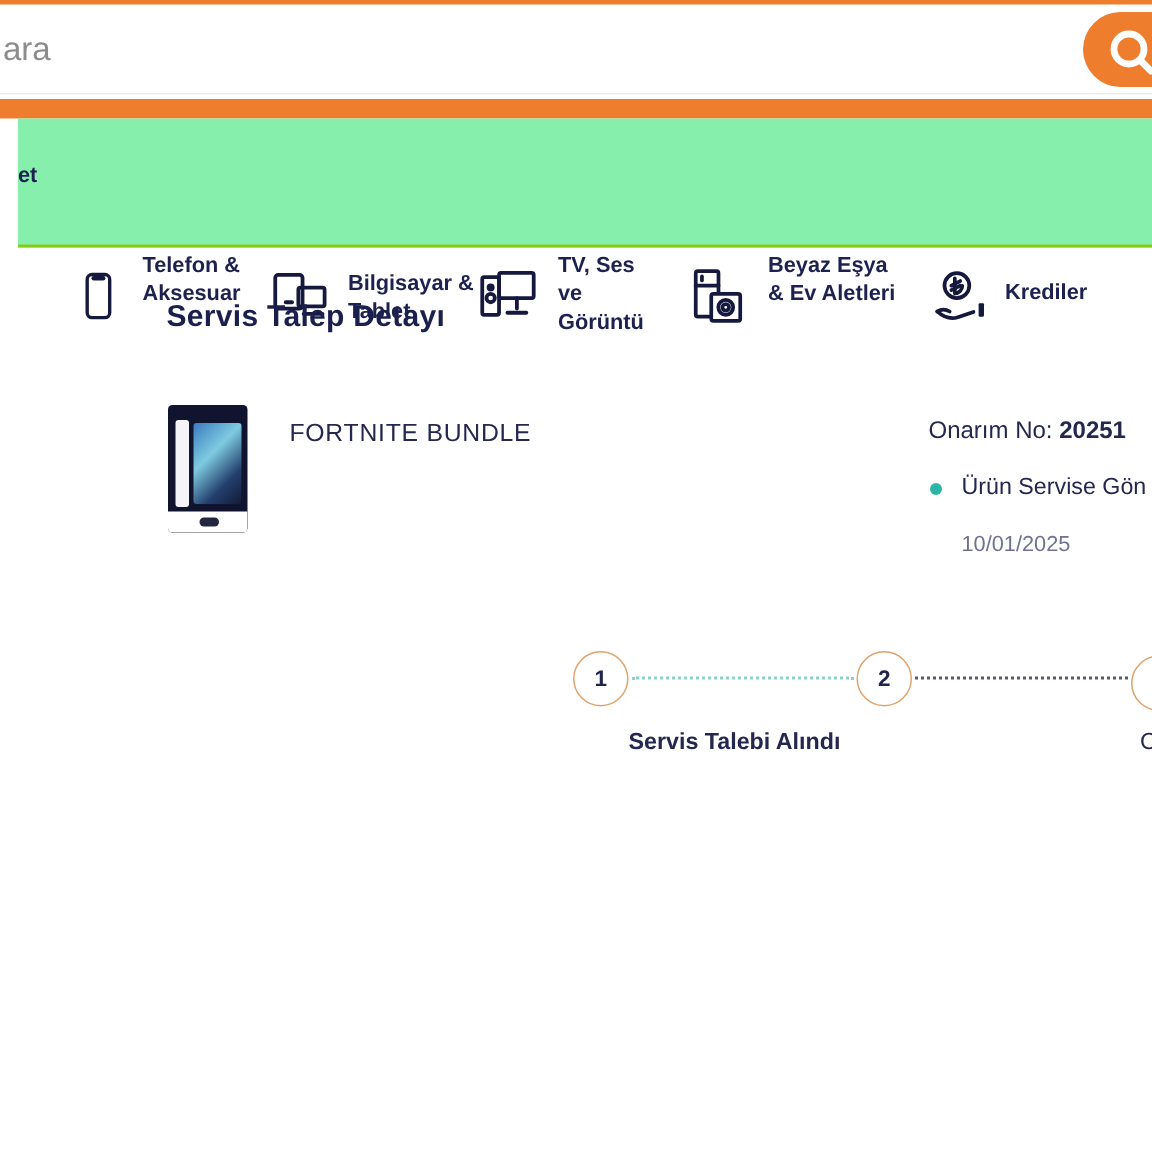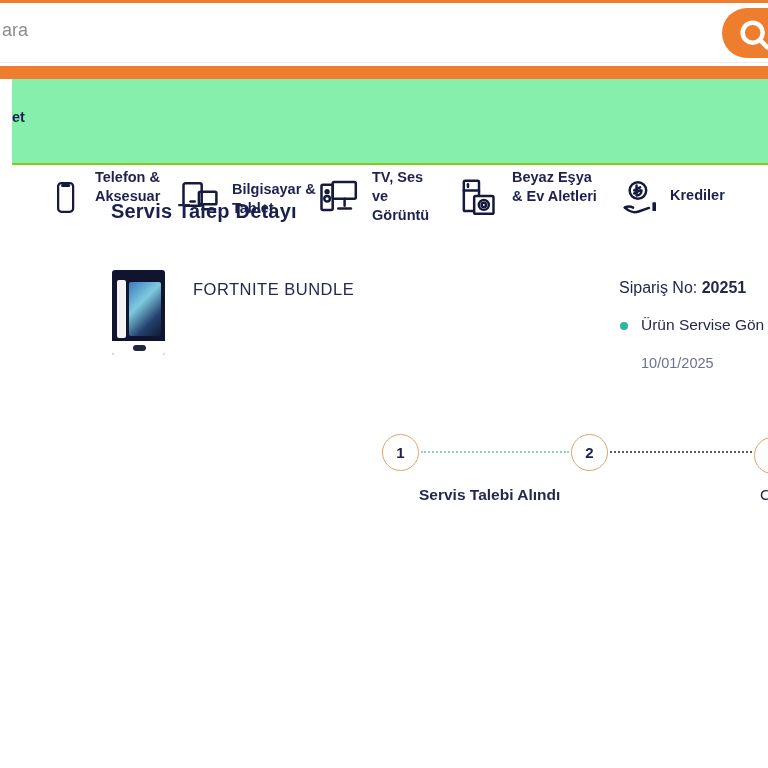--- a/index.html
+++ b/index.html
@@ -11,21 +11,21 @@
     --step-circle-border:#e1a369;
     --date-gray:#6e7191;
   }
   *{margin:0;padding:0;box-sizing:border-box;}
   html,body{width:768px;height:768px;overflow:hidden;background:#fff;
     font-family:"Liberation Sans",sans-serif;color:var(--navy);}
   .viewport{position:relative;width:768px;height:768px;background:#fff;overflow:hidden;}
 
   
   .top-accent{position:absolute;left:0;top:0;width:768px;height:3px;background:var(--orange);}
-  .search-fragment{position:absolute;left:2px;top:20px;font-size:18px;color:#8c8c8c;}
+  .search-fragment{position:absolute;left:2px;top:20px;font-size:22px;color:#8c8c8c;}
   .search-btn{position:absolute;left:722px;top:8px;width:72px;height:50px;
     background:var(--orange);border:none;border-radius:26px;cursor:pointer;}
   .search-btn svg{position:absolute;left:16px;top:10px;}
   .input-bottomline{position:absolute;left:0;top:62px;width:768px;height:1px;background:#ededed;}
   .orange-band{position:absolute;left:0;top:66px;width:768px;height:13px;background:var(--orange);}
 
   
   .nav{position:absolute;left:12px;top:79px;width:768px;height:86px;background:#86efac;
     border-bottom:2px solid #84cc16;}
   .nav-item{position:absolute;display:flex;align-items:flex-start;cursor:pointer;}
@@ -163,21 +163,21 @@
     <div class="p-art"></div>
     <div class="p-console"></div>
     <div class="p-bottom"></div>
     <div class="p-ctrl"></div>
   </div>
   <div class="product-name">
     <div>FORTNITE BUNDLE</div>
   </div>
 
   <div class="order-line">
-    <span>Sipariş No:</span>
+    <span>Onarım No:</span>
     <span class="num">20251</span>
   </div>
   <div class="status-dot"></div>
   <div class="status-text">Ürün Servise Gön</div>
   <div class="status-date">10/01/2025</div>
 
 
   <div class="connector done" style="left:421px;top:451px;width:148px;"></div>
   <div class="connector pending" style="left:610px;top:451px;width:142px;"></div>
 

